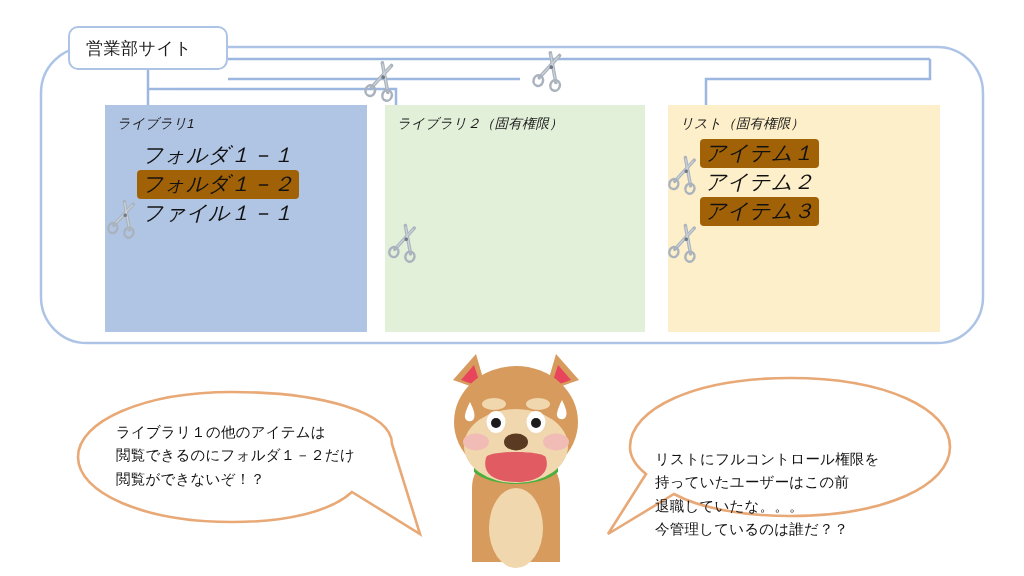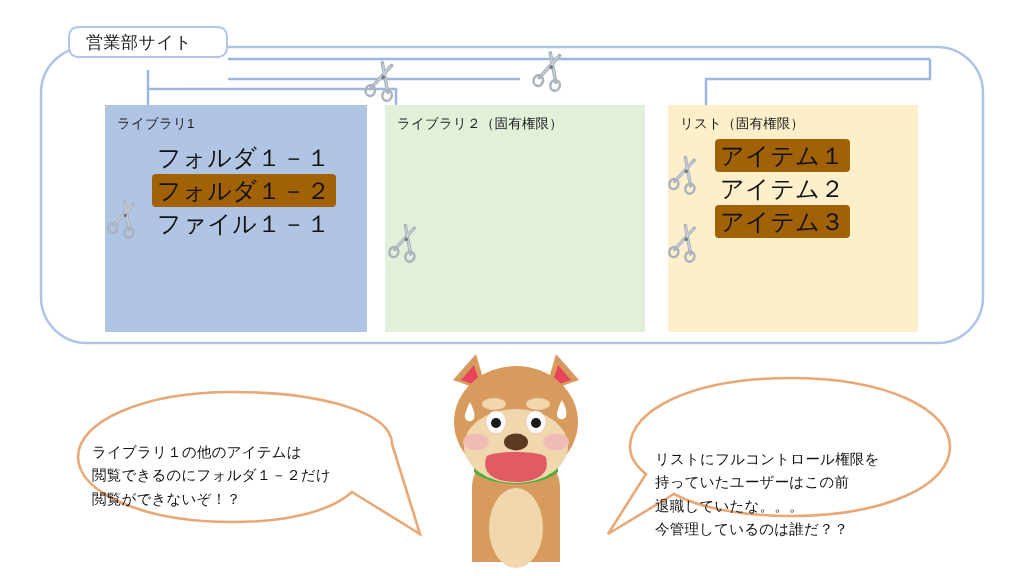--- a/index.html
+++ b/index.html
@@ -32,21 +32,21 @@
   #scissor-layer   { z-index: 6; }
   #bubble-layer    { z-index: 3; }
   #dog-layer       { z-index: 5; }
 
   
   #site-box {
     position: absolute;
     left: 68px;
     top: 26px;
     width: 160px;
-    height: 32px;
+    height: 44px;
     background: #ffffff;
     border: 2px solid #aec4e6;
     border-radius: 10px;
     z-index: 4;
     display: flex;
     align-items: center;
     padding-left: 16px;
     box-sizing: border-box;
   }
   #site-box .title-text {
@@ -55,66 +55,67 @@
     color: #1a1a1a;
     white-space: nowrap;
   }
 
   
   .panel {
     position: absolute;
     z-index: 2;
     box-sizing: border-box;
     padding: 10px 0 0 0;
+    font-style: italic;
   }
   .panel .panel-title {
     font-size: 13.5px;
     color: #1a1a1a;
     margin-left: 12px;
     white-space: nowrap;
     letter-spacing: .2px;
   }
   .panel .item-list {
     margin: 8px 0 0 0;
     padding: 0;
     list-style: none;
   }
   .panel .item {
-    font-size: 24px;
+    font-size: 21px;
     line-height: 1.38;
     color: #111111;
     white-space: nowrap;
-    margin-left: 47px;
+    margin-left: 32px;
     display: inline-block;
     padding: 0 5px;
     letter-spacing: .5px;
   }
   .panel .item.cut {
     background: #a16207;
     border-radius: 4px;
   }
   .item-row { display: block; }
 
   #panel-lib1 { left: 105px; top: 105px; width: 262px; height: 227px; background: #b0c4e4; }
   #panel-lib2 { left: 385px; top: 105px; width: 260px; height: 227px; background: #e2efd9; }
-  #panel-list { left: 668px; top: 105px; width: 250px; height: 227px; background: #fdefc9; }
+  #panel-list { left: 668px; top: 105px; width: 272px; height: 227px; background: #fdefc9; }
 
   #panel-list .item-list { margin-top: 6px; }
 
   
   .bubble-text {
     position: absolute;
     z-index: 4;
     font-size: 14.5px;
     line-height: 1.62;
     color: #111111;
     white-space: pre;
     letter-spacing: .2px;
   }
-  #bubble-left-text  { left: 92px; top: 421px; margin-top: 20px; }
+  #bubble-left-text  { left: 116px; top: 421px; }
   #bubble-right-text { left: 655px; top: 404px; margin-top: 44px; }
 </style>
 </head>
 <body>
 
 <div id="canvas">
 
   <svg class="layer" id="connector-layer" viewBox="0 0 1024 576">
 
     <rect x="41" y="47" width="942" height="296" rx="46" ry="46" fill="none" stroke="#aec4e6" stroke-width="2.5"></rect>

